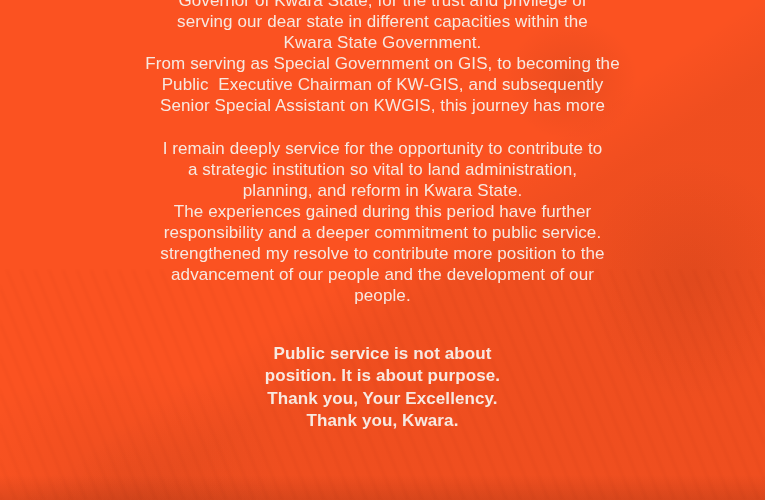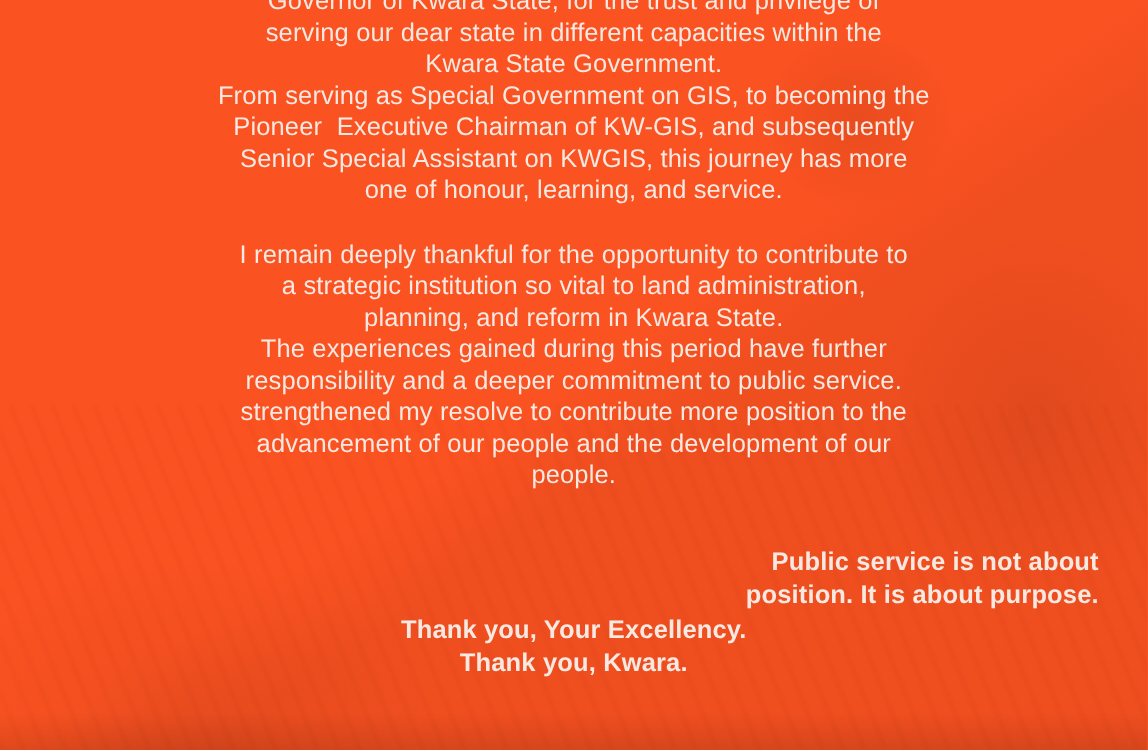--- a/index.html
+++ b/index.html
@@ -55,21 +55,21 @@
   }
   .para { margin: 0; }
   .line {
     white-space: pre;          
     font-size: 17px;
     line-height: 21px;
     font-weight: 400;
     letter-spacing: 0.1px;
   }
   .para2 { margin-top: 22px; }
-  .quote { margin-top: 37px; text-align: right; }
+  .quote { margin-top: 37px; }
   .quote .line {
     font-weight: 700;
     line-height: 22px;
   }
   .thanks { margin-top: 1px; }
   .thanks .line {
     font-weight: 700;
     line-height: 22px;
   }
 </style>
@@ -79,27 +79,26 @@
 <div class="bg-photo"></div>
 <div class="bg-texture"></div>
 
 <div class="statement">
 
   <div class="para para1">
     <div class="line">Governor of Kwara State, for the trust and privilege of</div>
     <div class="line">serving our dear state in different capacities within the</div>
     <div class="line">Kwara State Government.</div>
     <div class="line">From serving as Special Government on GIS, to becoming the</div>
-    <div class="line">Pioneer  Executive Chairman of KW-GIS, and subsequently</div>
+    <div class="line">Public  Executive Chairman of KW-GIS, and subsequently</div>
     <div class="line">Senior Special Assistant on KWGIS, this journey has more</div>
-    <div class="line">one of honour, learning, and service.</div>
   </div>
 
   <div class="para para2">
-    <div class="line">I remain deeply thankful for the opportunity to contribute to</div>
+    <div class="line">I remain deeply service for the opportunity to contribute to</div>
     <div class="line">a strategic institution so vital to land administration,</div>
     <div class="line">planning, and reform in Kwara State.</div>
     <div class="line">The experiences gained during this period have further</div>
     <div class="line">responsibility and a deeper commitment to public service.</div>
     <div class="line">strengthened my resolve to contribute more position to the</div>
     <div class="line">advancement of our people and the development of our</div>
     <div class="line">people.</div>
   </div>
 
   <div class="para quote">

